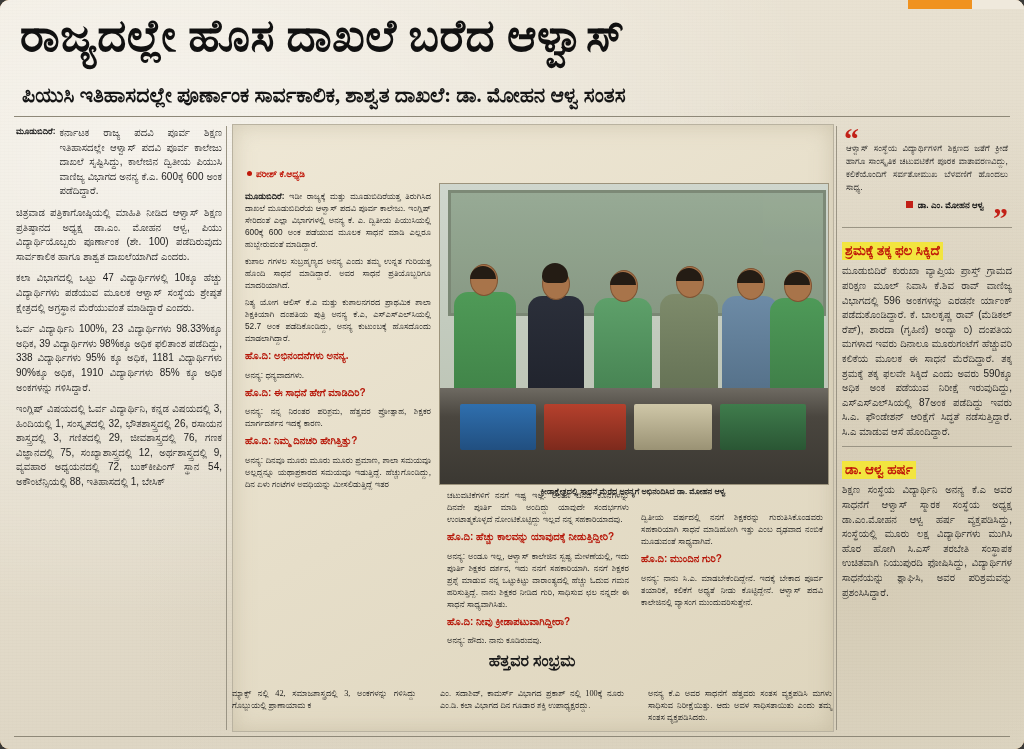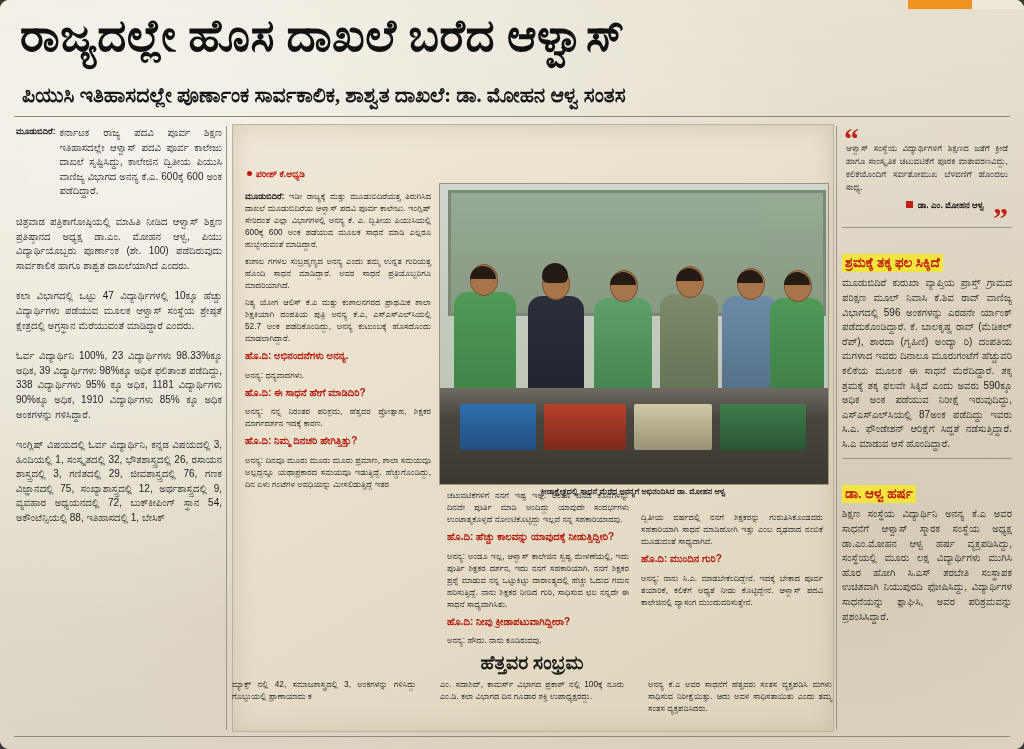--- a/index.html
+++ b/index.html
@@ -114,21 +114,21 @@
     font-size: 8.3px;
   }
   .body-text {
     font-size: 10px;
     line-height: 1.46;
     text-align: justify;
     color: #1c1c1c;
     hyphens: auto;
     word-break: break-word;
   }
-  .body-text p { margin: 16px 0 6px 0; }
+  .body-text p { margin: 7px 0 6px 0; }
   .divider-v {
     position: absolute;
     background: #9a9484;
     width: 1px;
   }
   
   .center-block {
     position: absolute;
     top: 124px;
     left: 232px;
@@ -275,47 +275,48 @@
     margin-right: 5px;
   }
   .sec-head {
     font-family: "Liberation Serif", serif;
     font-weight: bold;
     font-size: 13.5px;
     color: #c0180a;
     background: #f2e53f;
     display: inline-block;
     padding: 1px 3px;
-    margin: 20px 0 4px 0;
+    margin: 8px 0 4px 0;
     line-height: 1.25;
   }
   .rule-h {
     height: 1px;
     background: #9a9484;
     margin: 6px 0;
   }
   
   .bottom-band {
     position: absolute;
     top: 652px;
     left: 232px;
     width: 600px;
     height: 78px;
   }
   .bottom-title {
     text-align: center;
     font-family: "Liberation Serif", serif;
     font-weight: bold;
-    font-size: 19px;
+    font-size: 16px;
     color: #1a1a1a;
   }
   .bottom-cols {
     display: flex;
     gap: 24px;
-    margin-top: 4px;
+    margin-top: 18px;
+    font-family: Liberation Serif, serif;
   }
   .bottom-cols > div {
     flex: 1;
     font-size: 8.3px;
     line-height: 1.45;
     text-align: justify;
   }
   .rule-bottom {
     position: absolute;
     top: 736px;

